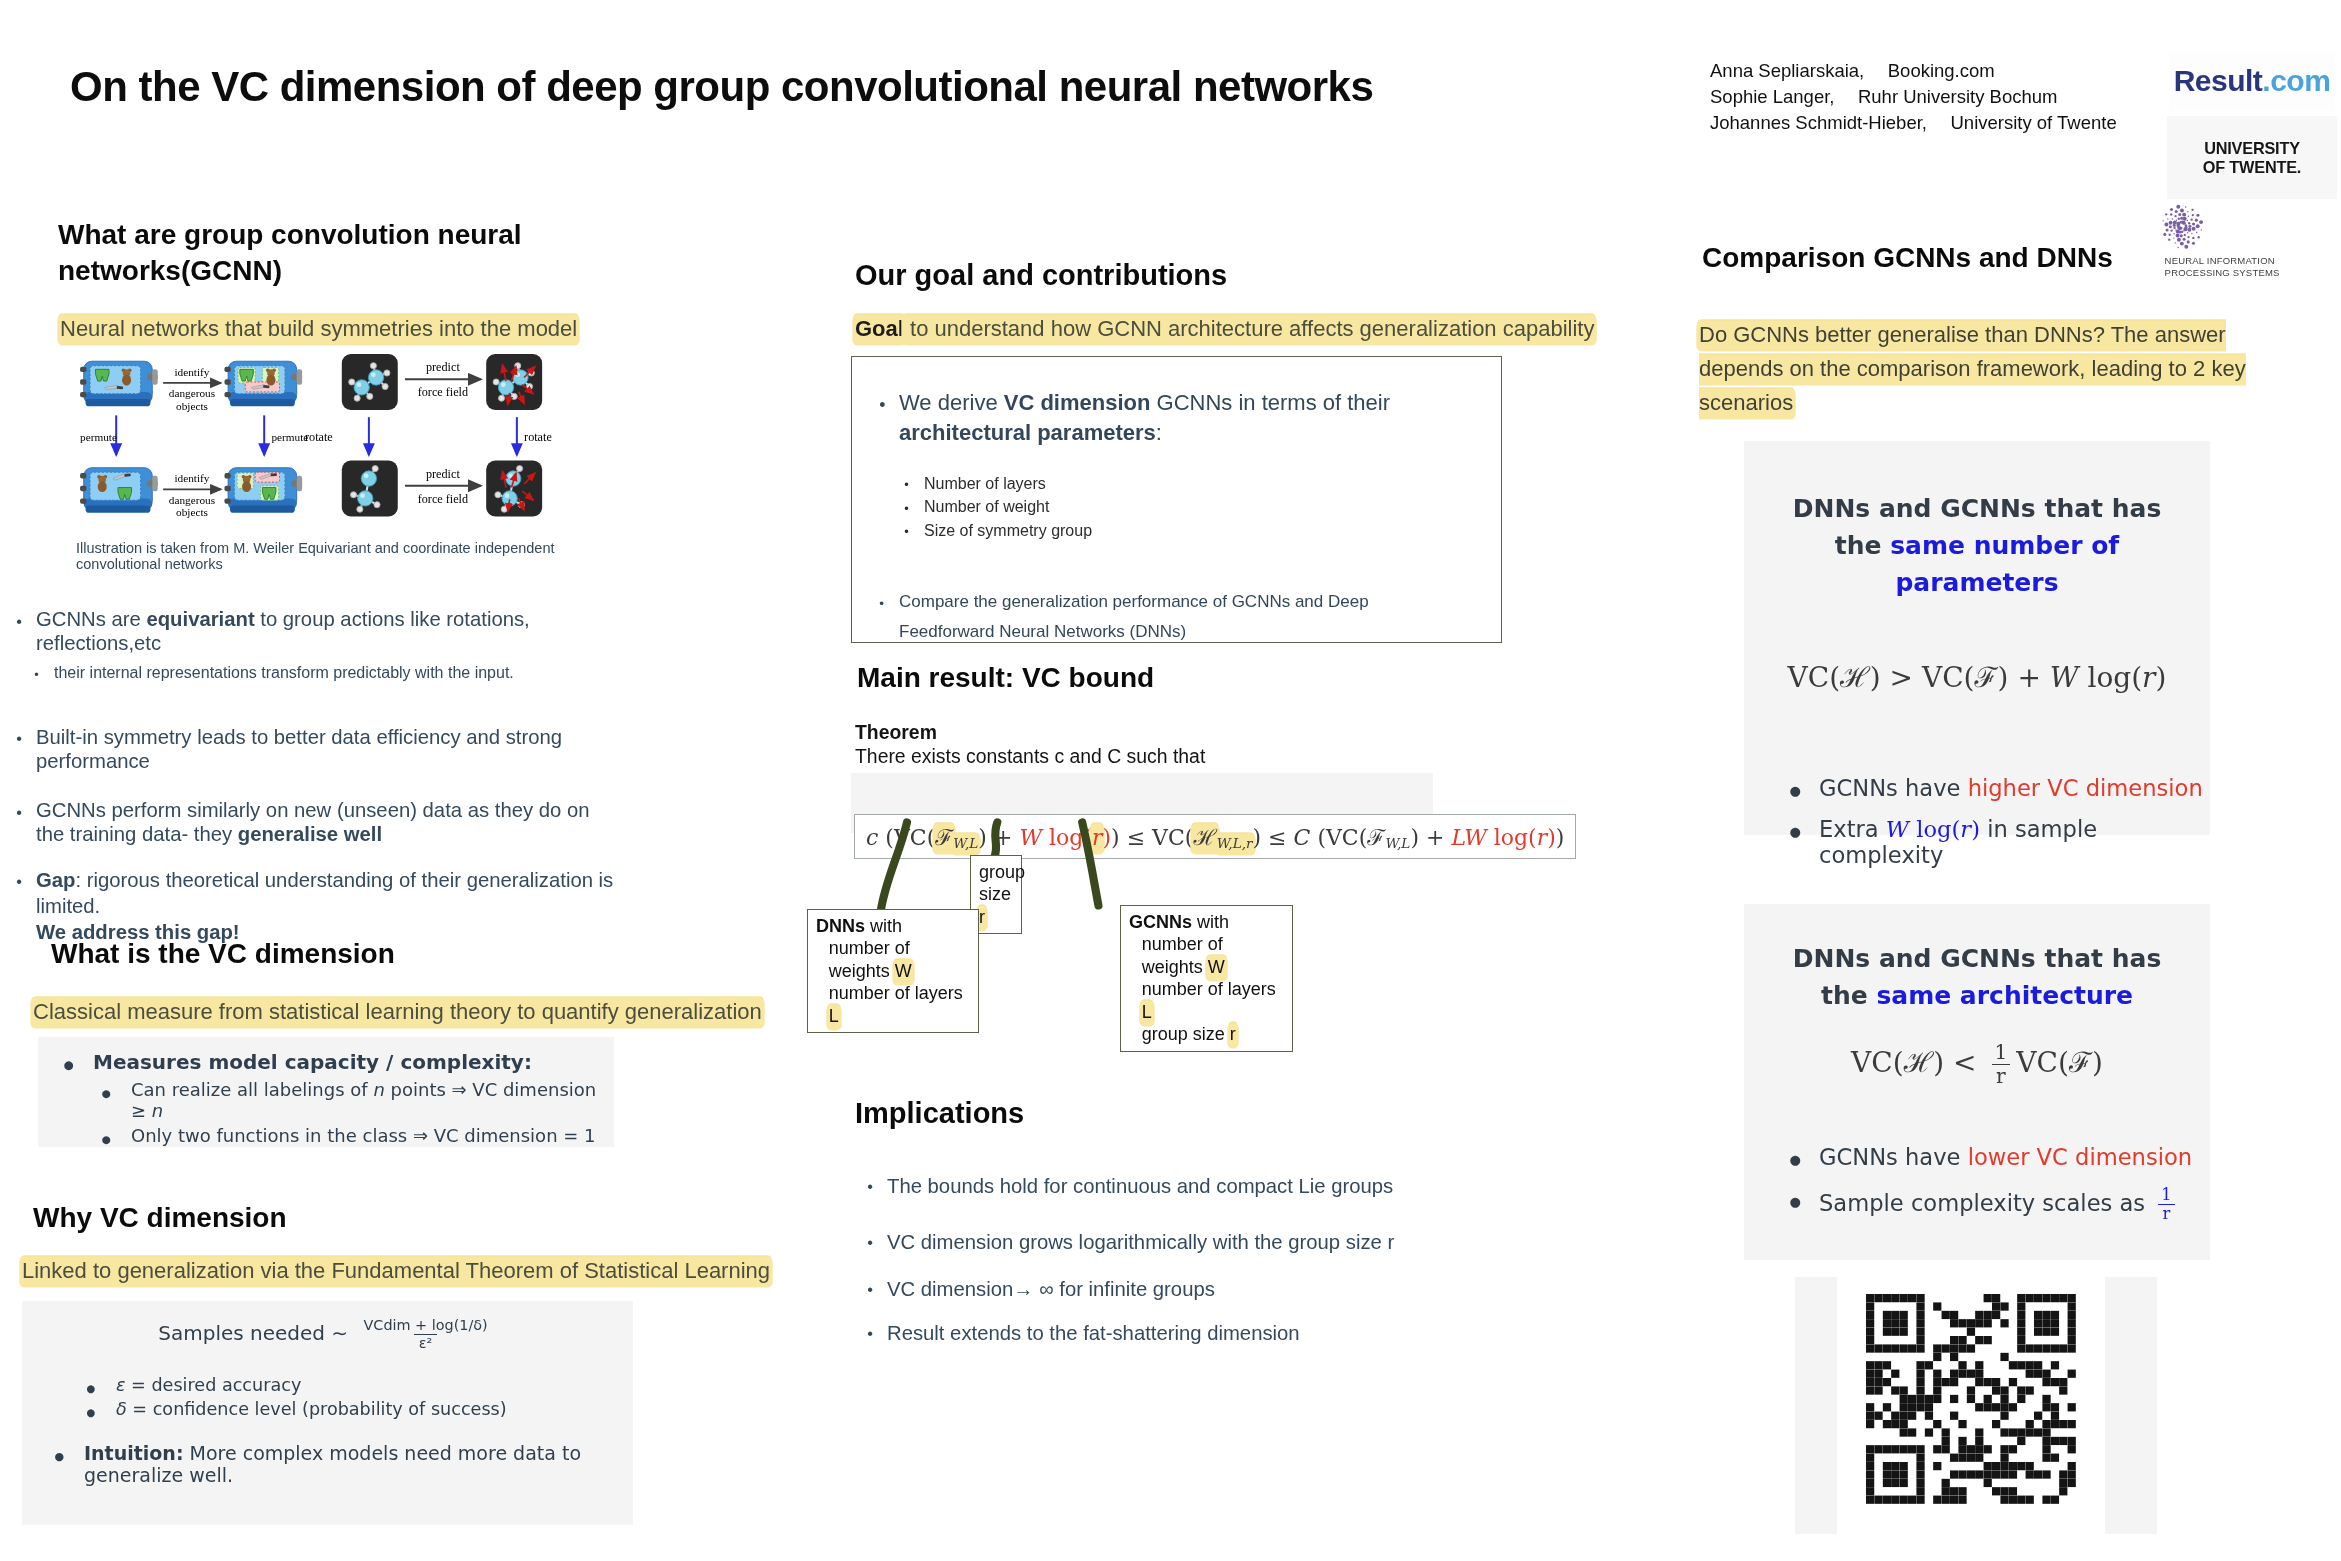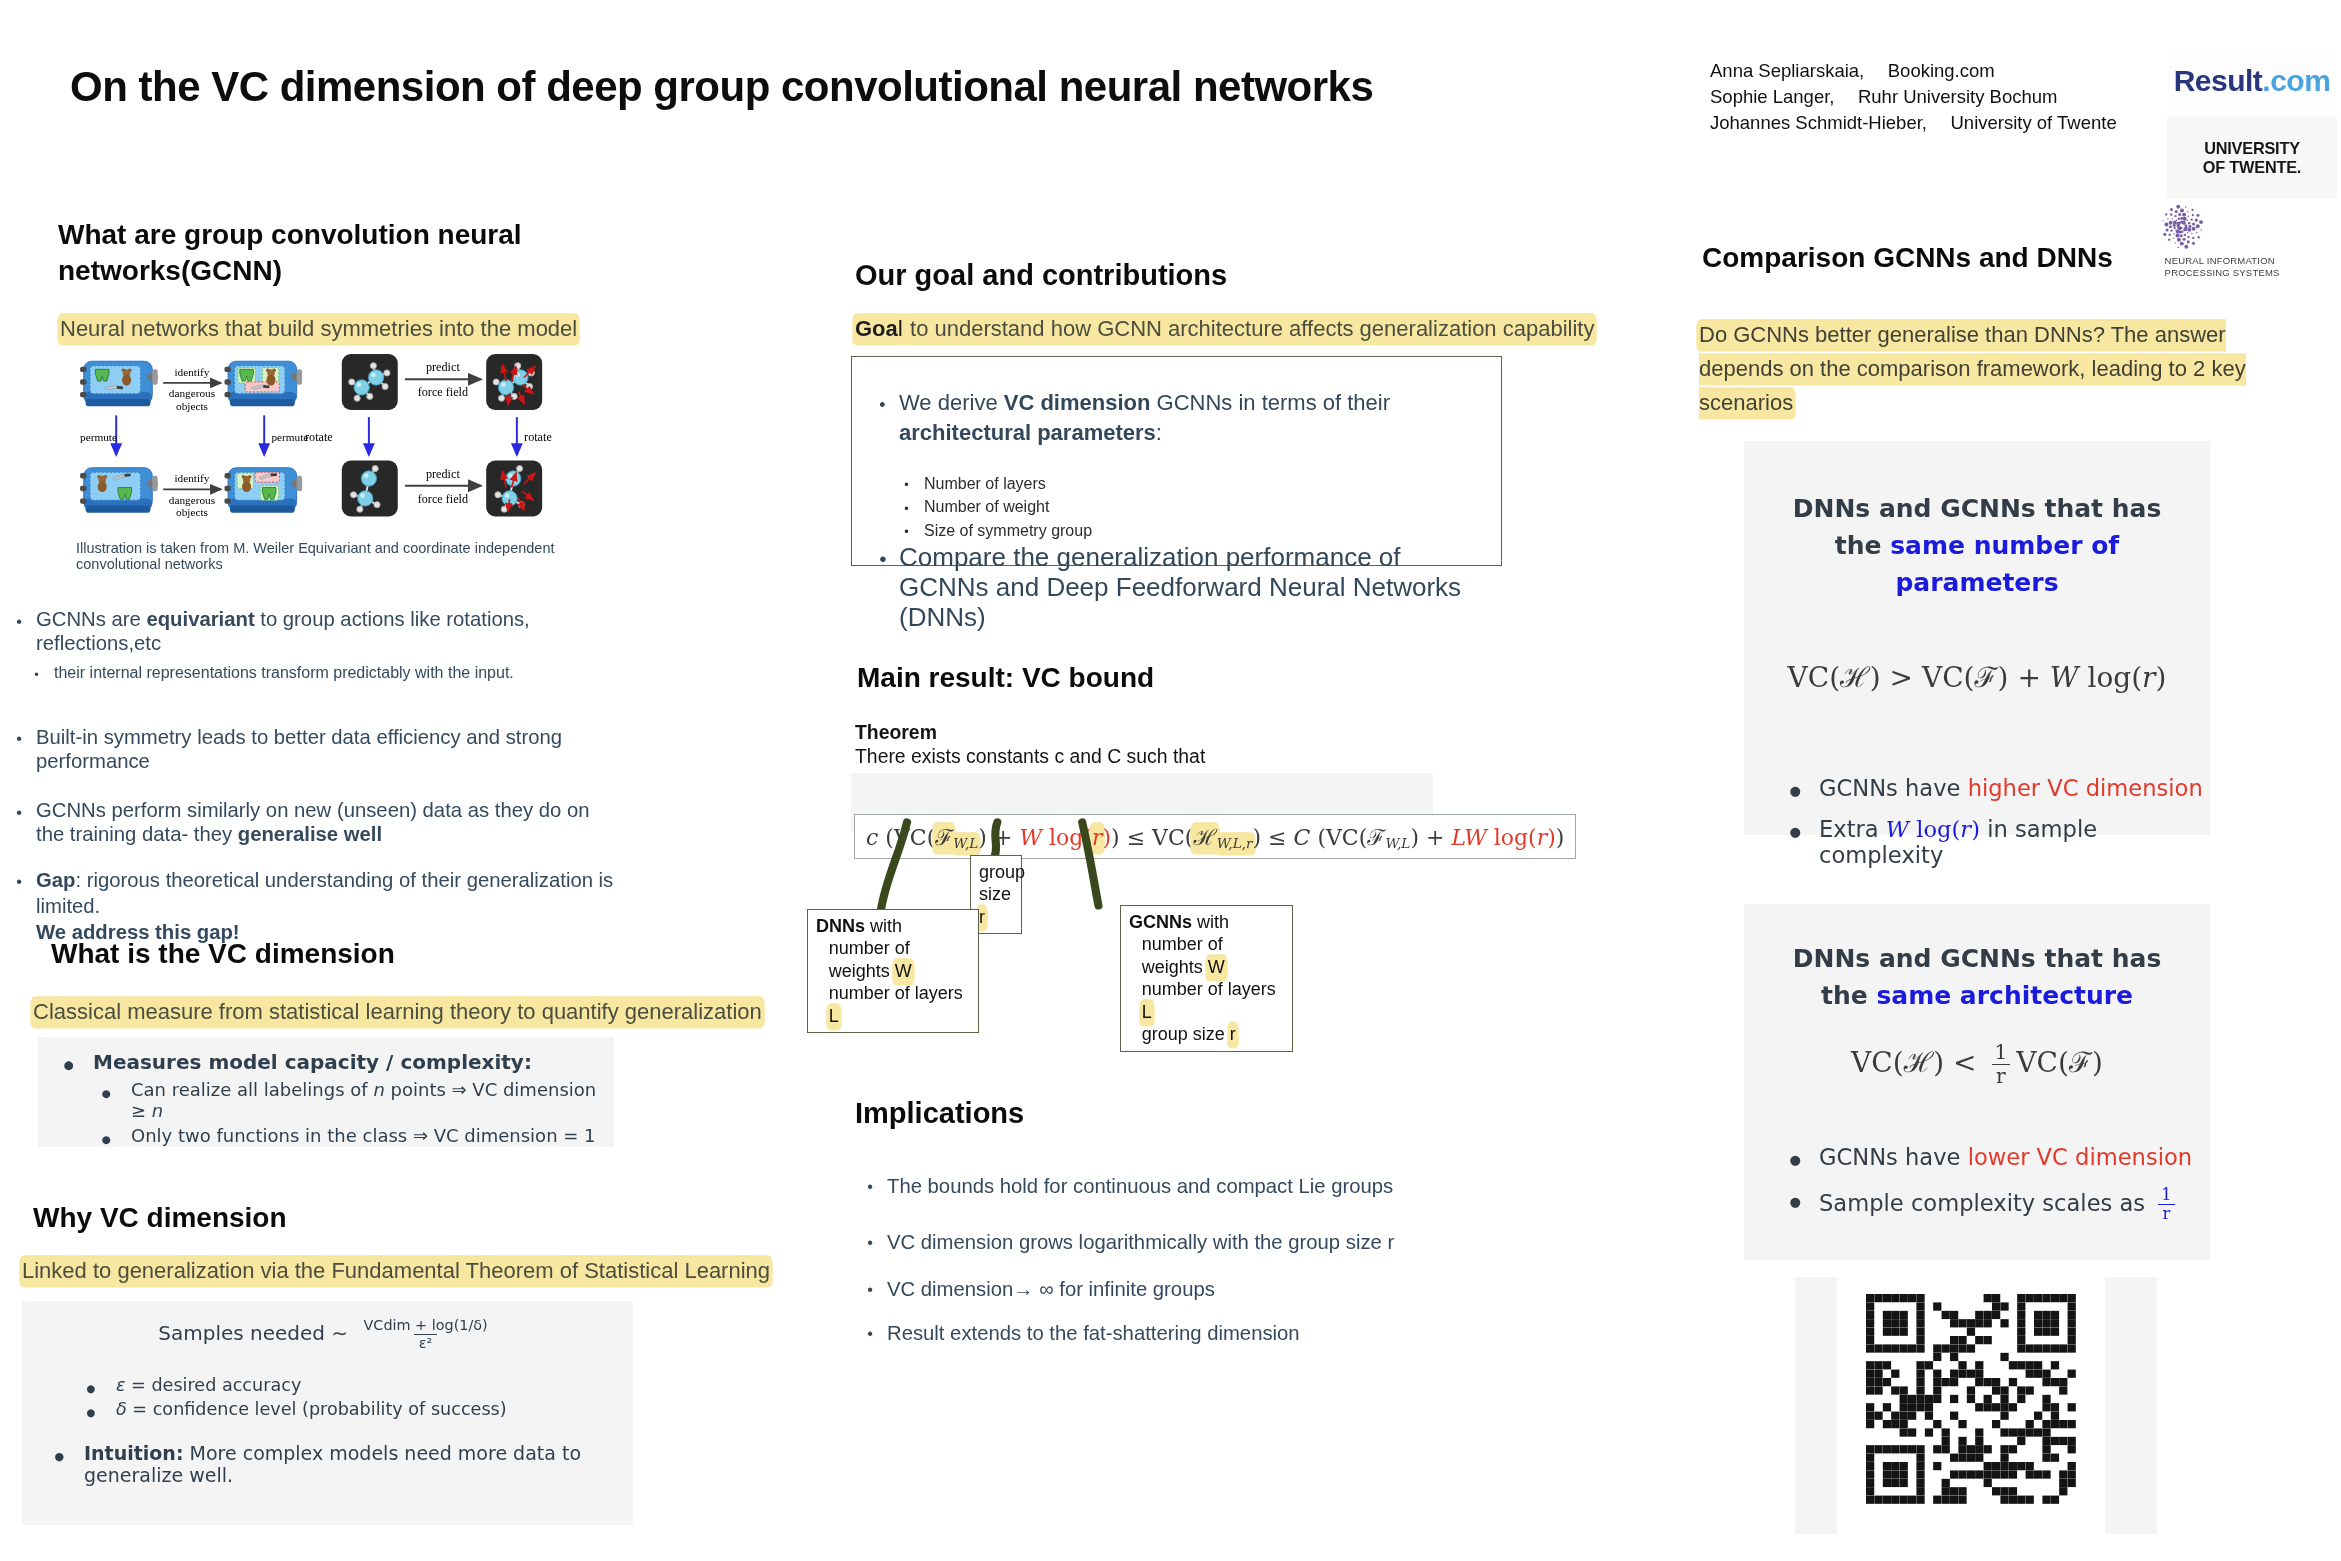--- a/index.html
+++ b/index.html
@@ -31,21 +31,21 @@
   
   .booking-tile{left:2169px;top:51px;width:166px;height:60px;background:#fdfdfd;display:flex;
                 align-items:center;justify-content:center;font-size:30px;font-weight:700;letter-spacing:-0.5px;}
   .twente-tile{left:2167px;top:116px;width:170px;height:83px;background:#f7f7f7;display:flex;flex-direction:column;
                align-items:center;justify-content:center;font-size:16.3px;font-weight:800;line-height:19px;color:#161616;letter-spacing:-0.2px;}
   .neurips{left:2161px;top:199px;display:flex;align-items:flex-start;flex-direction:column;}
   .neurips-text{font-size:9.5px;color:#3d3d3d;line-height:11.7px;letter-spacing:0.2px;}
   .authors{left:1710px;top:58px;font-size:18.5px;color:#111;line-height:26px;}
   .affil{margin-left:23.5px;}
   
-  .goalbox{left:851px;top:356px;width:651px;height:210px;border:1.8px solid #5d6150;background:#fff;box-sizing:border-box;
+  .goalbox{left:851px;top:356px;width:651px;height:287px;border:1.8px solid #5d6150;background:#fff;box-sizing:border-box;
            padding:31px 25px 0 20px;color:#33475b;}
   .theorem{font-size:19.4px;color:#141414;}
   .fstrip{left:851px;top:773px;width:582px;height:60px;background:#f4f4f4;}
   .fbox{left:854px;top:814px;background:#fff;border:1.4px solid #a3a8a8;padding:6.3px 11px;
         font-family:"DejaVu Serif",serif;font-size:22px;color:#3b3b3b;white-space:nowrap;}
   .callout{background:#fff;border:1.4px solid #5c6247;font-size:18px;line-height:22.6px;color:#101010;
            padding:4.5px 8.1px;box-sizing:border-box;}
   .callout-ind{padding-left:12.6px;}
   
   .scenbox{left:1744px;width:466px;background:#f4f4f4;font-family:"DejaVu Sans",sans-serif;color:#2f3f4e;}
@@ -378,21 +378,21 @@
   <div class="abs h2" style="left:855px;top:257px;font-size:29px;">Our goal and contributions</div>
   <div class="abs tagline" style="left:855px;top:316px;"><span class="sb shl" style="color: rgb(29, 29, 29);">Goal</span><span class="shl"> to understand how GCNN architecture affects generalization capability</span></div>
 
   <div class="abs goalbox">
     <div class="li li-sm" style="font-size:22px;line-height:30px;width:565px;"><span><span>We derive </span><span class="sb">VC dimension</span><span> GCNNs in terms of their </span><span class="sb">architectural parameters</span><span>:</span></span></div>
     <div style="margin-top:23.5px;margin-left:25px;font-size:16px;line-height:23.5px;color:#2c2c2c;">
       <div class="li li-sm">Number of layers</div>
       <div class="li li-sm">Number of weight</div>
       <div class="li li-sm">Size of symmetry group</div>
     </div>
-    <div class="li li-sm" style="font-size:26px;line-height:30px;width:565px;"><span><span>Compare the generalization performance of GCNNs and Deep Feedforward Neural Networks (DNNs)</span></span></div>
+    <div class="li li-sm" style="font-size:17px;line-height:30px;width:565px;margin-top:45px;"><span><span>Compare the generalization performance of GCNNs and Deep Feedforward Neural Networks (DNNs)</span></span></div>
   </div>
 
   <div class="abs h2" style="left:857px;top:660px;">Main result: VC bound</div>
   <div class="abs theorem" style="left:855px;top:721px;font-weight:700;">Theorem</div>
   <div class="abs theorem" style="left:855px;top:745px;">There exists constants c and C such that</div>
 
   <div class="abs fstrip"></div>
   <div class="abs fbox"><span class="si">c</span><span> (</span><span>VC(</span><span class="shl">ℱ</span><span class="si shl ssub">W,L</span><span>)</span><span> + </span><span class="si" style="color: rgb(226, 58, 43);">W</span><span style="color: rgb(226, 58, 43);"> log(</span><span class="si shl" style="color: rgb(226, 58, 43);">r</span><span style="color: rgb(226, 58, 43);">)</span><span>)</span><span> ≤ VC(</span><span class="shl">ℋ</span><span class="si shl ssub">W,L,r</span><span>)</span><span> ≤ </span><span class="si">C</span><span> (</span><span>VC(</span><span>ℱ</span><span class="si ssub">W,L</span><span>)</span><span> + </span><span class="si" style="color: rgb(226, 58, 43);">LW</span><span style="color: rgb(226, 58, 43);"> log(</span><span class="si" style="color: rgb(226, 58, 43);">r</span><span style="color: rgb(226, 58, 43);">)</span><span>)</span></div>
 
   <svg class="abs" style="left:795px;top:815px;" width="578" height="199" viewBox="0 0 640 220">

